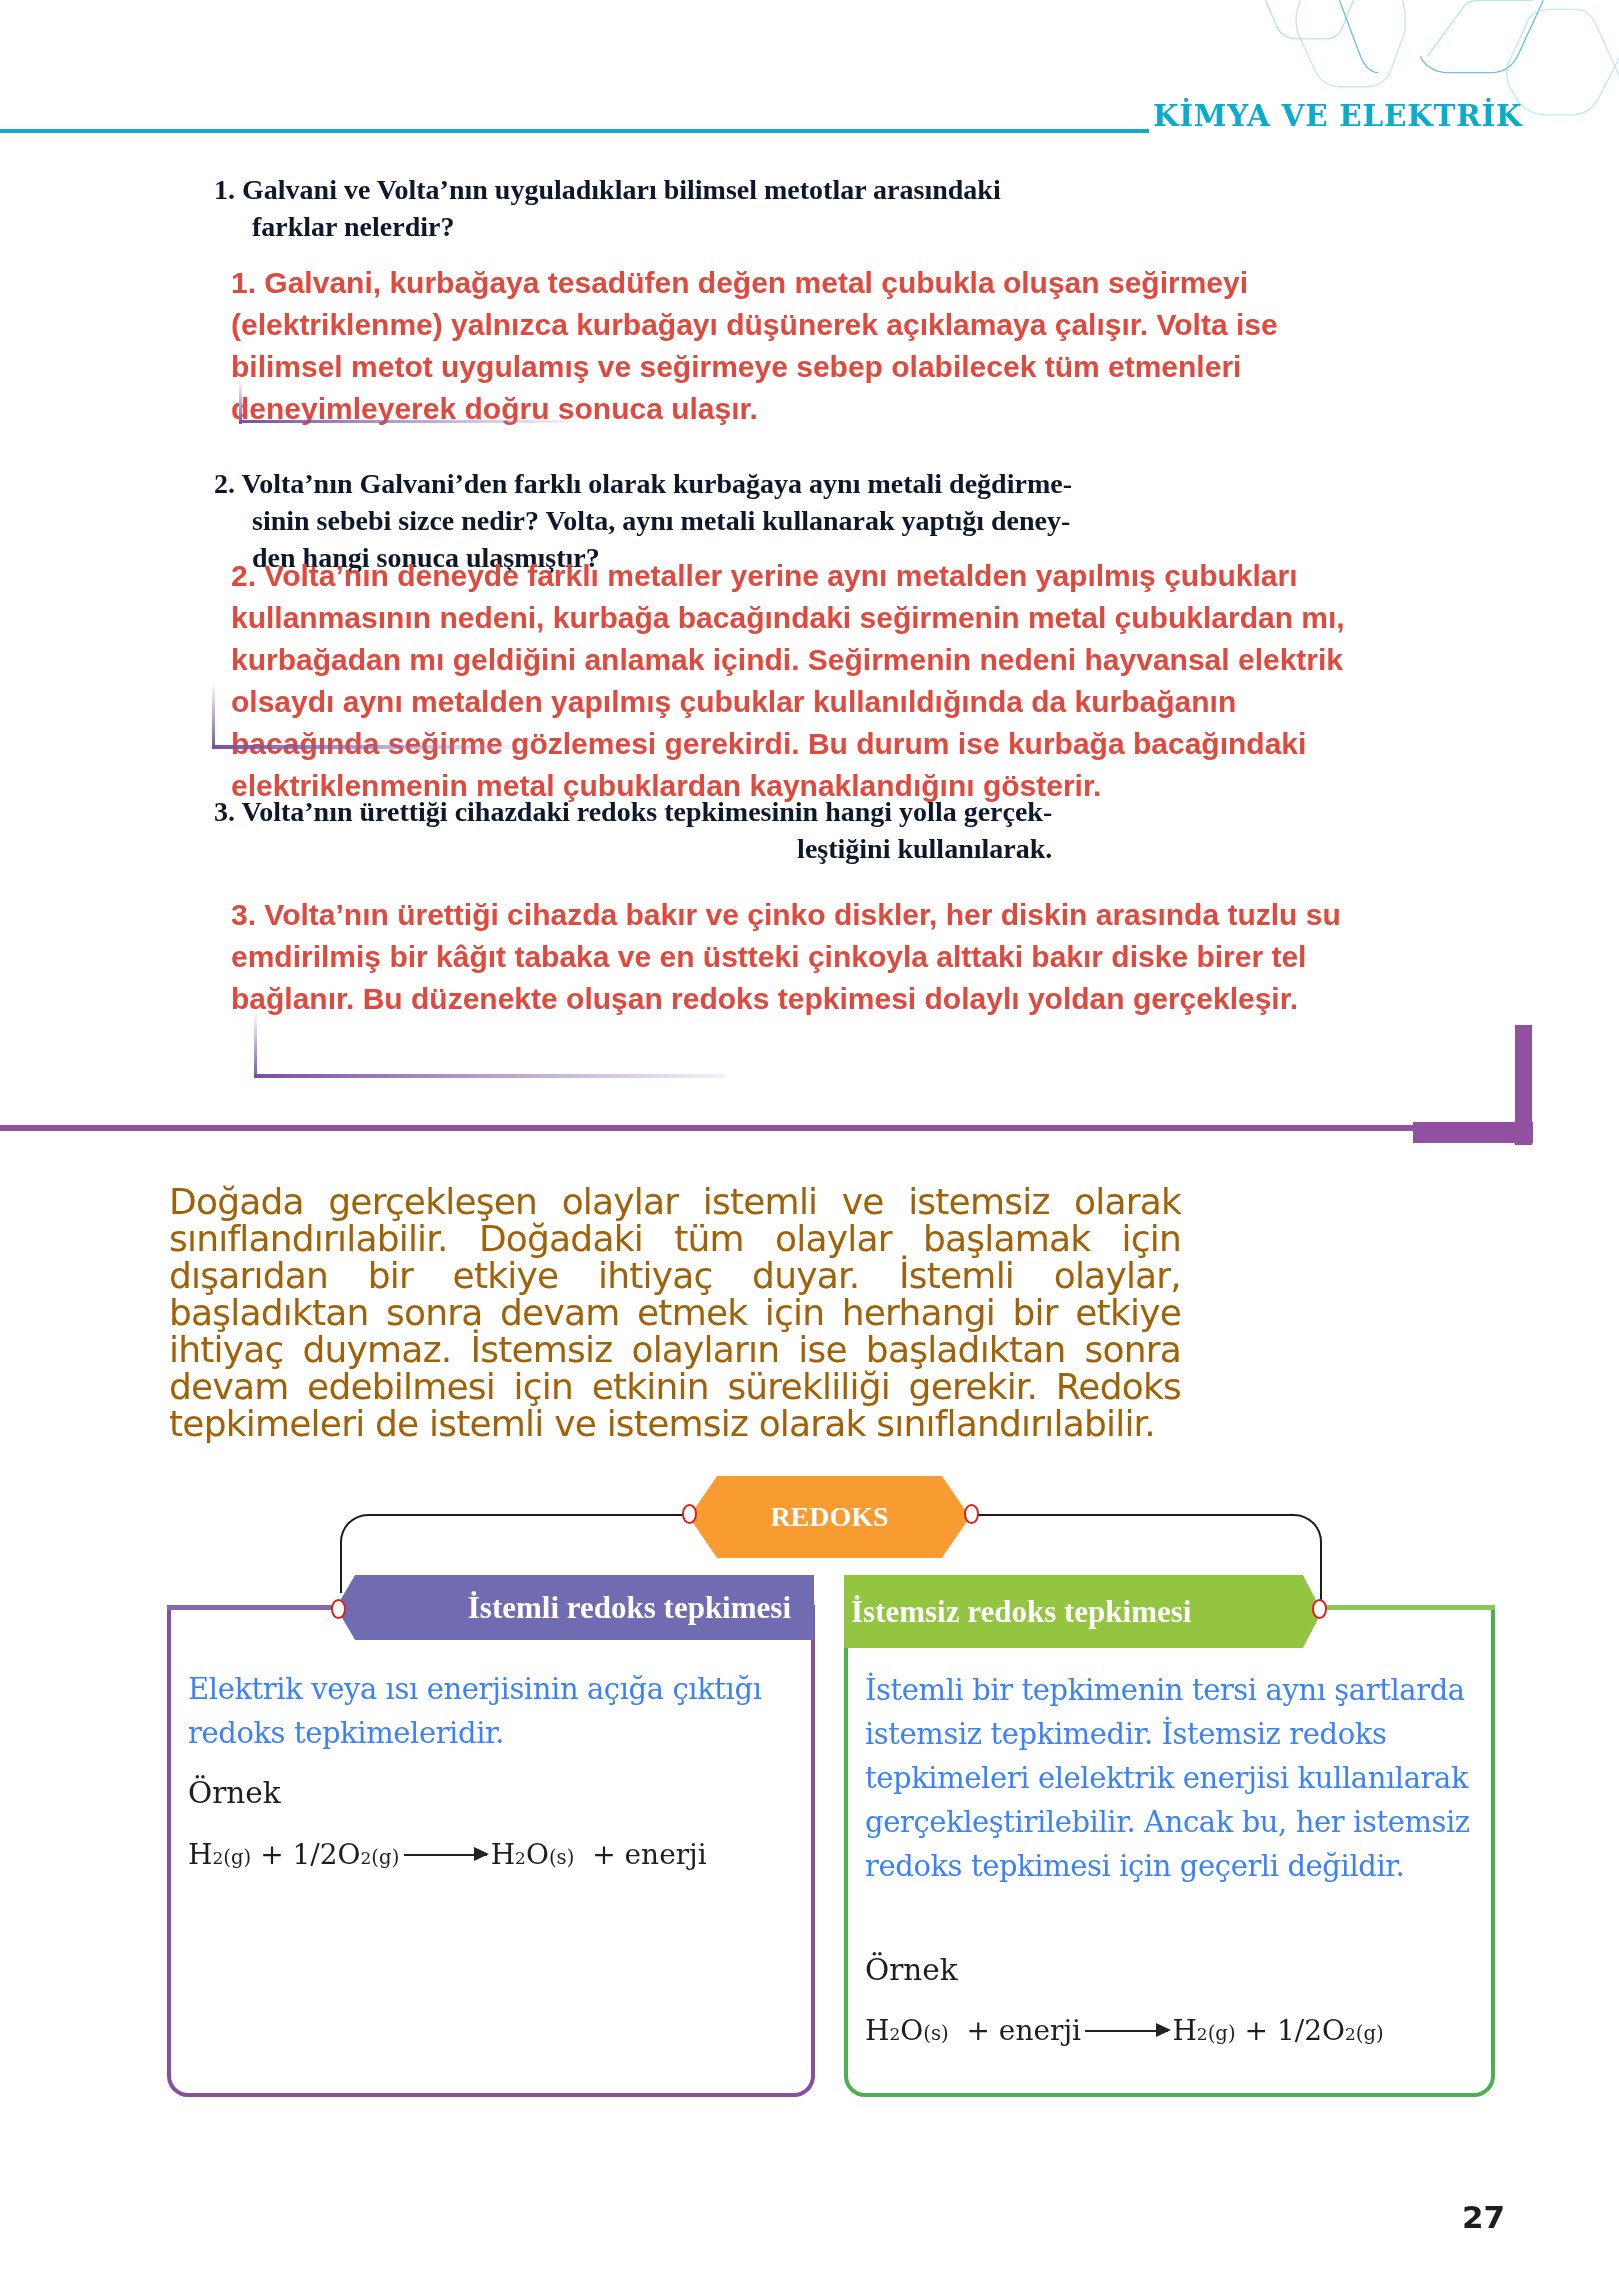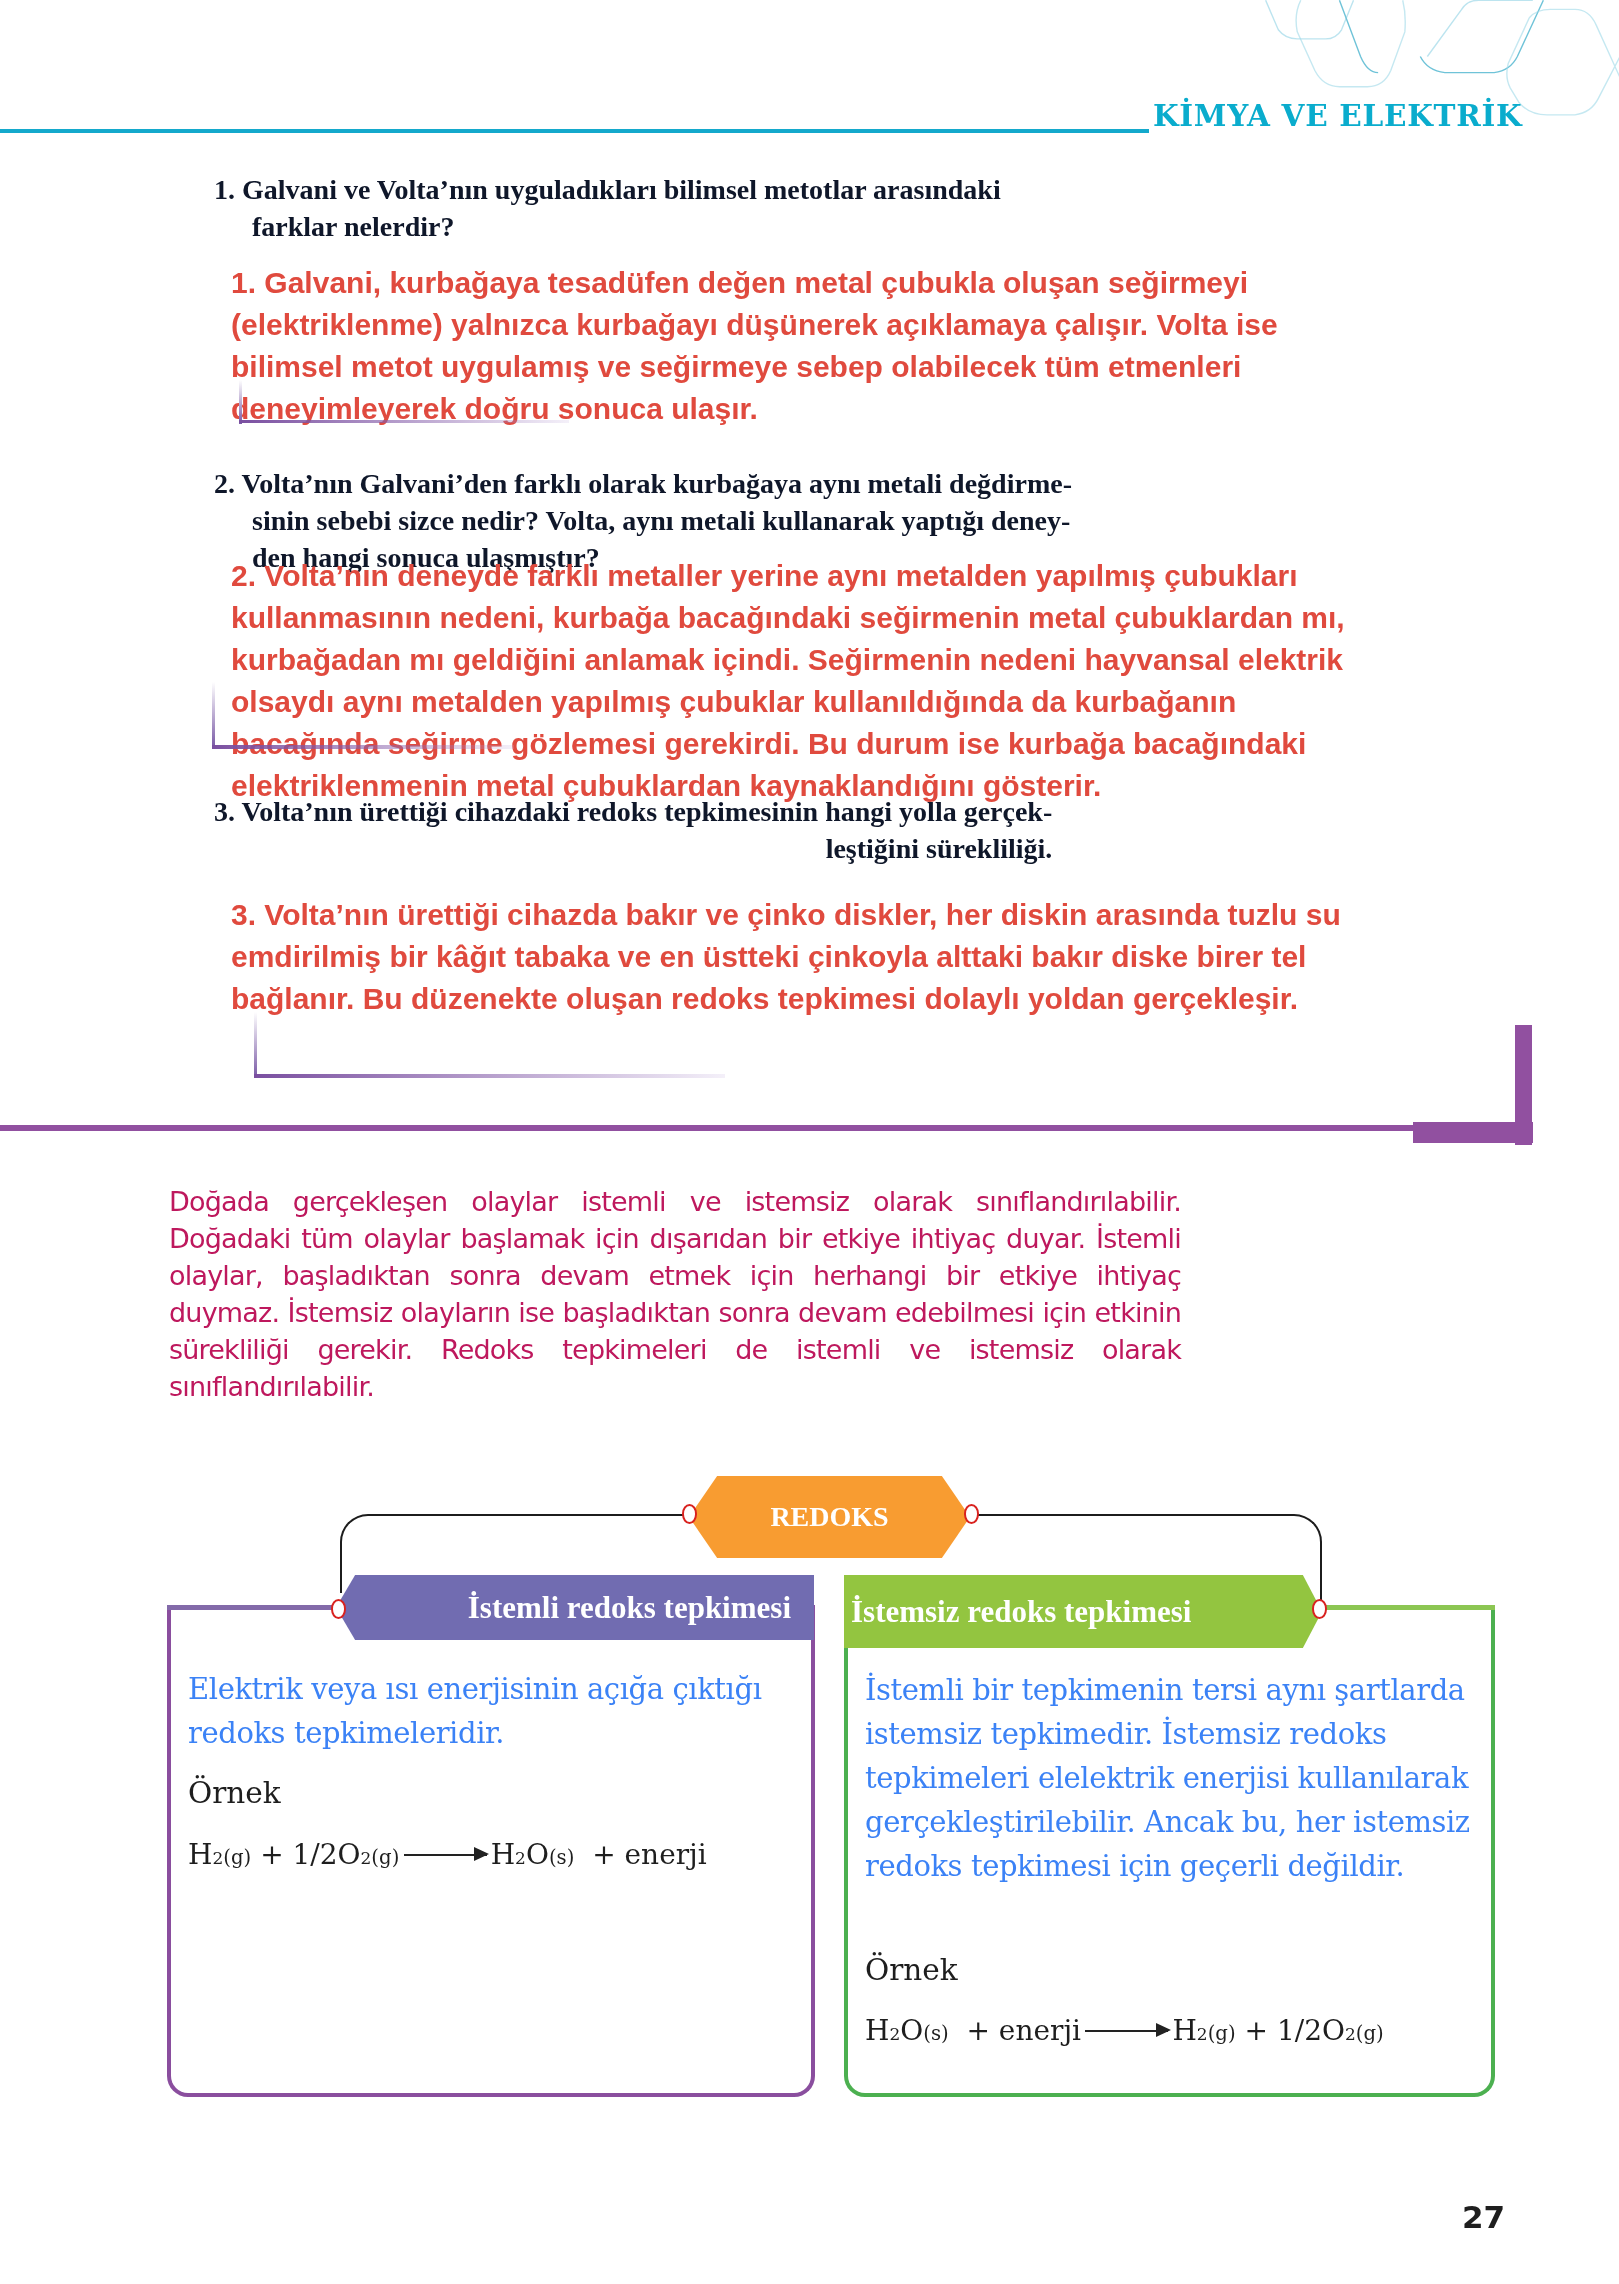--- a/index.html
+++ b/index.html
@@ -23,21 +23,21 @@
     
     .bracket-v { position: absolute; width: 2.8px; background: linear-gradient(#ffffff, #7a5aa6); }
     .bracket-h { position: absolute; height: 3.5px; background: linear-gradient(90deg, #7a4fa0, rgba(200,180,225,0.2)); }
 
     .purple-rule { position: absolute; left: 0; top: 1125px; width: 1413px; height: 5.6px; background: #9150a0; }
     .purple-vert { position: absolute; left: 1515px; top: 1025px; width: 17px; height: 120px; background: #9150a0; }
     .purple-corner { position: absolute; left: 1413px; top: 1122px; width: 120px; height: 21px; background: #9150a0; }
 
     
     .body-para { position: absolute; left: 169px; top: 1183px; width: 1012px; font-family: "DejaVu Sans", sans-serif;
-      font-size: 27px; line-height: 37px; color: #be185d; letter-spacing: -0.8px; text-align: justify; }
+      font-size: 36px; line-height: 37px; color: #a16207; letter-spacing: -0.8px; text-align: justify; }
 
     
     .connector { position: absolute; border: 2.8px solid #1c1c1c; border-bottom: none; border-radius: 28px 28px 0 0; }
     .redoks-hex { position: absolute; left: 689px; top: 1476px; width: 281px; height: 82px; background: #f89c31;
       clip-path: polygon(10% 0, 90% 0, 100% 50%, 90% 100%, 10% 100%, 0 50%);
       display: flex; align-items: center; justify-content: center;
       font-family: "Liberation Serif", serif; font-weight: bold; font-size: 28px; color: #ffffff; }
     .dot { position: absolute; width: 11.2px; height: 15.5px; border: 2.8px solid #d9221f; border-radius: 50%; background: #ffffff; z-index: 3; }
 
     .tag-purple { position: absolute; left: 336px; top: 1575px; width: 478px; height: 65px; background: #716cb1;
@@ -106,21 +106,21 @@
   <div>kurbağadan mı geldiğini anlamak içindi. Seğirmenin nedeni hayvansal elektrik</div>
   <div>olsaydı aynı metalden yapılmış çubuklar kullanıldığında da kurbağanın</div>
   <div>bacağında seğirme gözlemesi gerekirdi. Bu durum ise kurbağa bacağındaki</div>
   <div>elektriklenmenin metal çubuklardan kaynaklandığını gösterir.</div>
 </div>
 <div class="bracket-v" style="left:212px; top:682px; height:65px;"></div>
 <div class="bracket-h" style="left:212px; top:745px; width:302px;"></div>
 
 <div class="question" style="left:214px; top:793px;text-align:right;">
   <span><span>3.</span> <span>Volta’nın ürettiği cihazdaki redoks tepkimesinin hangi yolla gerçek-</span></span>
-  <span class="cont">leştiğini sürekliliği.</span>
+  <span class="cont">leştiğini kullanılarak.</span>
 </div>
 <div class="answer" style="left:231px; top:894px;">
   <div>3. Volta’nın ürettiği cihazda bakır ve çinko diskler, her diskin arasında tuzlu su</div>
   <div>emdirilmiş bir kâğıt tabaka ve en üstteki çinkoyla alttaki bakır diske birer tel</div>
   <div>bağlanır. Bu düzenekte oluşan redoks tepkimesi dolaylı yoldan gerçekleşir.</div>
 </div>
 <div class="bracket-v" style="left:254px; top:1012px; height:65px;"></div>
 <div class="bracket-h" style="left:254px; top:1074px; width:471px;"></div>
 
 <div class="purple-rule"></div>

